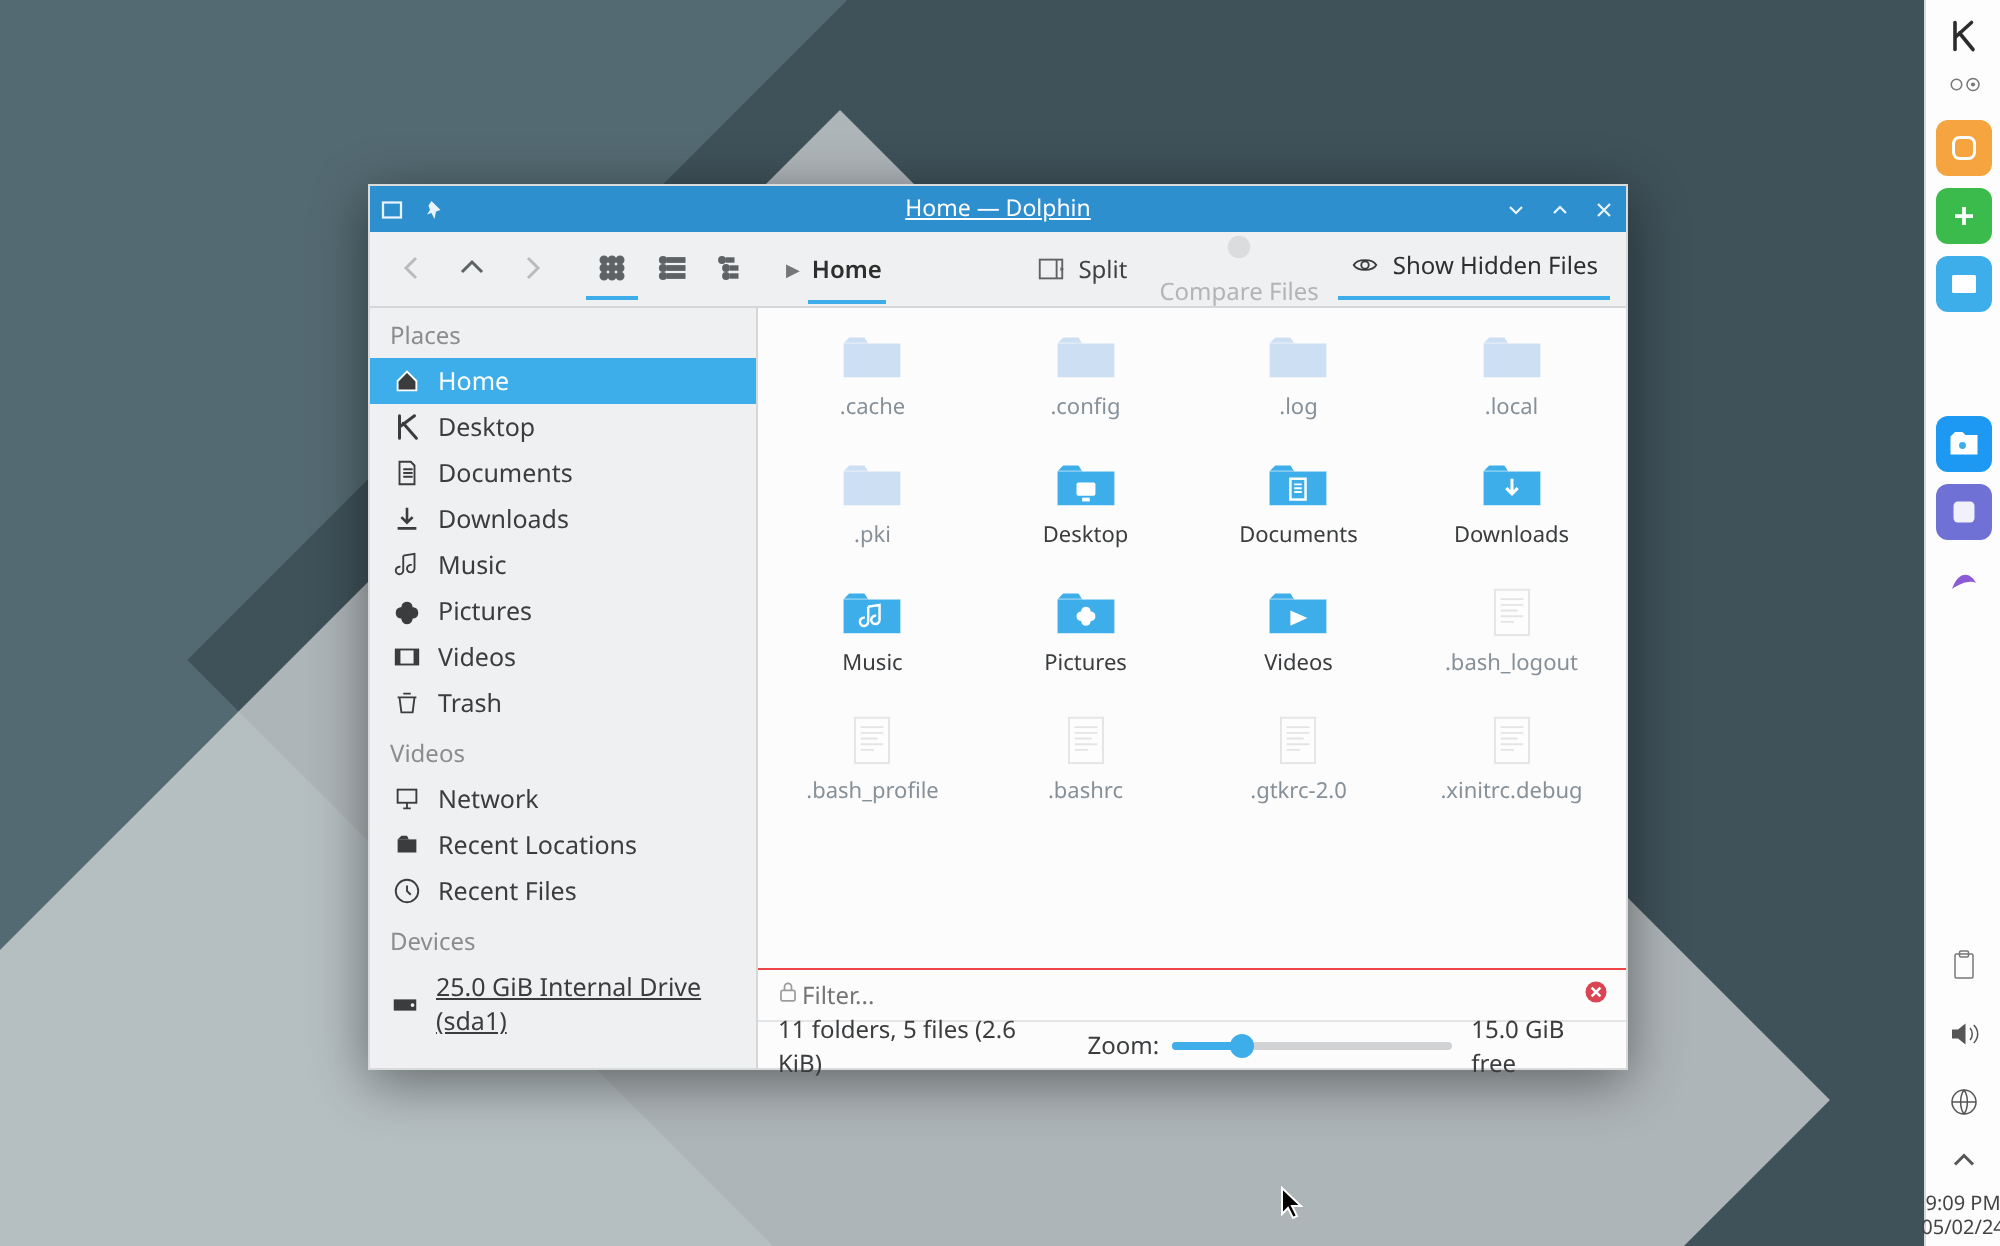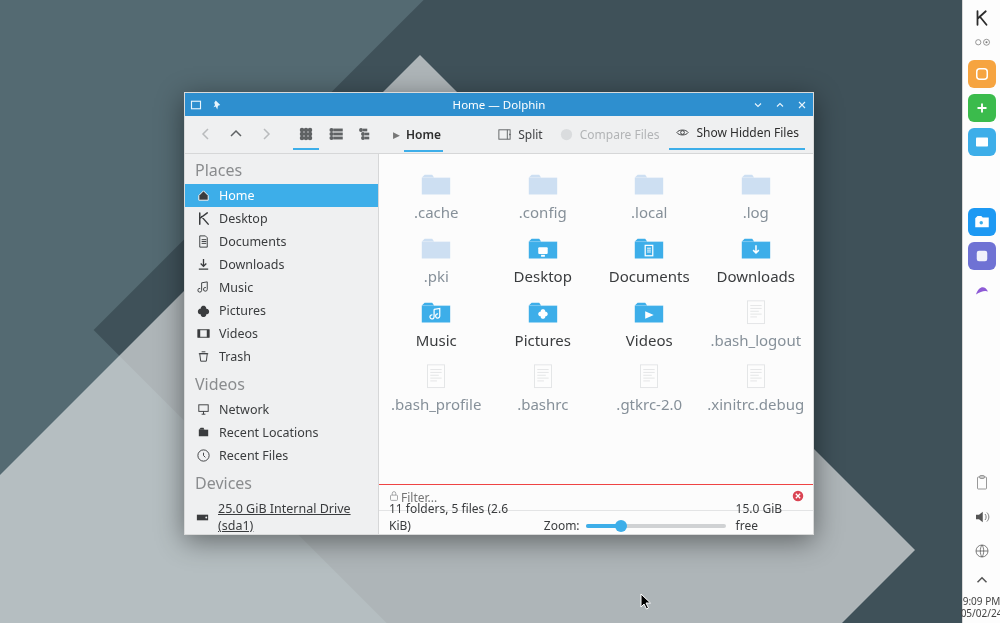--- a/index.html
+++ b/index.html
@@ -14,66 +14,66 @@
 .panel { position: absolute; right: 0; top: 0; bottom: 0; width: 38px; background: #fdfdfd; border-left: 1px solid #d8d8d8; display: flex; flex-direction: column; align-items: center; padding: 4px 0; gap: 6px; font-size: 10px; color: #444; }
 .panel .spacer { flex: 1; }
 .panel .ic { width: 28px; height: 28px; border-radius: 6px; display: flex; align-items: center; justify-content: center; cursor: pointer; }
 .panel .ic.sel { background: #1d99f3; }
 .panel .ic svg { width: 18px; height: 18px; }
 .panel .clock { text-align: center; line-height: 1.2; }
 
 
 .win { position: absolute; left: 184px; top: 92px; width: 630px; height: 443px; background: #eff0f1; border: 1px solid #4a4a4a22; box-shadow: 0 6px 26px rgba(0,0,0,.45); display: flex; flex-direction: column; }
 .titlebar { height: 23px; background: #2e8fcf; color: #fff; display: flex; align-items: center; font-size: 11.5px; position: relative; }
-.title-ctr { position: absolute; left: 50%; transform: translateX(-50%); }
+.title-ctr { position: absolute; left: 50%; transform: translateX(-50%); text-decoration: underline; }
 .titlebar .tbtn { width: 22px; height: 22px; display: flex; align-items: center; justify-content: center; cursor: pointer; }
 .titlebar .tbtn svg { width: 12px; height: 12px; stroke: #e8f4fc; fill: none; stroke-width: 1.5; }
 .titlebar .left { display: flex; }
 .titlebar .right { display: flex; margin-left: auto; }
 
 .toolbar { height: 38px; background: #eff0f1; border-bottom: 1px solid #d6d7d8; display: flex; align-items: center; padding: 0 8px; gap: 4px; font-size: 12px; color: #404244; }
 .toolbar .tb { width: 26px; height: 30px; display: flex; align-items: center; justify-content: center; color: #5f6264; cursor: pointer; border-bottom: 2px solid transparent; }
 .toolbar .tb.active { border-bottom-color: #3daee9; }
 .toolbar .tb svg { width: 16px; height: 16px; stroke: currentColor; fill: none; stroke-width: 1.5; }
 .toolbar .sep { width: 6px; }
 .toolbar .crumb { display: flex; align-items: center; gap: 4px; }
 .toolbar .crumb .tri { font-size: 9px; color: #777; }
 .toolbar .crumb .loc { font-weight: 600; color: #2e2e2e; border-bottom: 2px solid #3daee9; padding: 8px 2px 7px; }
 .toolbar .act { display: flex; align-items: center; gap: 6px; padding: 0 6px; cursor: pointer; }
-.toolbar .act.dis { color: #b2b4b6; }
+.toolbar .act.dis { color: #b2b4b6; flex-direction: column; }
 .toolbar .act.on { border-bottom: 2px solid #3daee9; padding-bottom: 7px; padding-top: 4px; color: #2e2e2e; }
 .toolbar .act svg { width: 15px; height: 15px; }
 .toolbar .flex { flex: 1; }
 
 .body { flex: 1; display: flex; min-height: 0; }
 
 
 .side { width: 194px; background: #eff0f1; border-right: 1px solid #d6d7d8; overflow-y: auto; font-size: 12.5px; color: #3a3c3e; }
-.side .hdr { padding: 5px 10px 3px; color: #8a8c8e; font-size: 16px; }
+.side .hdr { padding: 5px 10px 3px; color: #8a8c8e; font-size: 12px; }
 .side .pl { display: flex; align-items: center; gap: 8px; padding: 3px 10px; cursor: pointer; }
 .side .pl.sel { background: #3daee9; color: #fff; }
 .side .pl .pic { width: 16px; height: 16px; display: flex; align-items: center; justify-content: center; }
 .side .pl .pic svg { width: 15px; height: 15px; }
 .side .pl.sel .pic svg { fill: #fff; stroke: #fff; }
 .side .pl.drive span:last-child { text-decoration: underline; }
 
 
 .files-wrap { flex: 1; display: flex; flex-direction: column; background: #fcfcfc; }
 .files { flex: 1; padding: 10px 4px; display: grid; grid-template-columns: repeat(4, 1fr); grid-auto-rows: 64px; gap: 0; align-content: start; overflow-y: auto; }
-.fitem { display: flex; flex-direction: column; align-items: center; justify-content: center; gap: 2px; font-size: 15px; color: #3a3c3e; cursor: pointer; }
+.fitem { display: flex; flex-direction: column; align-items: center; gap: 2px; font-size: 11px; color: #3a3c3e; cursor: pointer; }
 .fitem.hid .fic { opacity: .55; }
 .fitem.hid .lbl { color: #869099; }
 .fic { width: 36px; height: 30px; }
 .lbl { text-align: center; white-space: nowrap; }
 
 
 .filterrow { height: 26px; border-top: 1px solid #ef4444; display: flex; align-items: center; padding: 0 8px; gap: 0; font-size: 12px; color: #9a9c9e; }
 .filterrow input { flex: 1; border: none; background: transparent; outline: none; font-size: 12px; color: #3a3c3e; }
 .filterrow .lock svg, .filterrow .clr svg { width: 14px; height: 14px; }
-.status { height: 24px; display: flex; align-items: flex-end; padding: 0 10px; gap: 10px; font-size: 12px; color: #3a3c3e; border-top: 1px solid #e3e4e5; }
+.status { height: 24px; display: flex; align-items: center; padding: 0 10px; gap: 10px; font-size: 12px; color: #3a3c3e; border-top: 1px solid #e3e4e5; }
 .status .zoom { display: flex; align-items: center; gap: 6px; }
 .status .slider { width: 140px; height: 4px; background: #d0d2d4; position: relative; border-radius: 2px; }
 .status .slider .fill { position: absolute; left: 0; top: 0; bottom: 0; width: 25%; background: #3daee9; border-radius: 2px; }
 .status .slider .knob { position: absolute; left: 25%; top: 50%; width: 12px; height: 12px; background: #3daee9; border-radius: 50%; transform: translate(-50%, -50%); }
 .status .flex { flex: 1; }
 
 .cursor-arrow { position: absolute; left: 640px; top: 593px; pointer-events: none; }
 .cursor-arrow svg { width: 14px; height: 18px; }
 </style>
 </head>
@@ -402,28 +402,28 @@
                 <path d="M4 8l3-3h8l2 3h17v18H4z" fill="#a8c8ea"></path>
                 <path d="M4 8h30" stroke="#fff" stroke-opacity=".35"></path>
               </svg></div>
             <div class="lbl">.config</div>
           </div>
           <div class="fitem hid">
             <div class="fic"><svg viewBox="0 0 38 30">
                 <path d="M4 8l3-3h8l2 3h17v18H4z" fill="#a8c8ea"></path>
                 <path d="M4 8h30" stroke="#fff" stroke-opacity=".35"></path>
               </svg></div>
+            <div class="lbl">.log</div>
+          </div>
+          <div class="fitem hid">
+            <div class="fic"><svg viewBox="0 0 38 30">
+                <path d="M4 8l3-3h8l2 3h17v18H4z" fill="#a8c8ea"></path>
+                <path d="M4 8h30" stroke="#fff" stroke-opacity=".35"></path>
+              </svg></div>
             <div class="lbl">.local</div>
-          </div>
-          <div class="fitem hid">
-            <div class="fic"><svg viewBox="0 0 38 30">
-                <path d="M4 8l3-3h8l2 3h17v18H4z" fill="#a8c8ea"></path>
-                <path d="M4 8h30" stroke="#fff" stroke-opacity=".35"></path>
-              </svg></div>
-            <div class="lbl">.log</div>
           </div>
           <div class="fitem hid">
             <div class="fic"><svg viewBox="0 0 38 30">
                 <path d="M4 8l3-3h8l2 3h17v18H4z" fill="#a8c8ea"></path>
                 <path d="M4 8h30" stroke="#fff" stroke-opacity=".35"></path>
               </svg></div>
             <div class="lbl">.pki</div>
           </div>
           <div class="fitem">
             <div class="fic"><svg viewBox="0 0 38 30">

